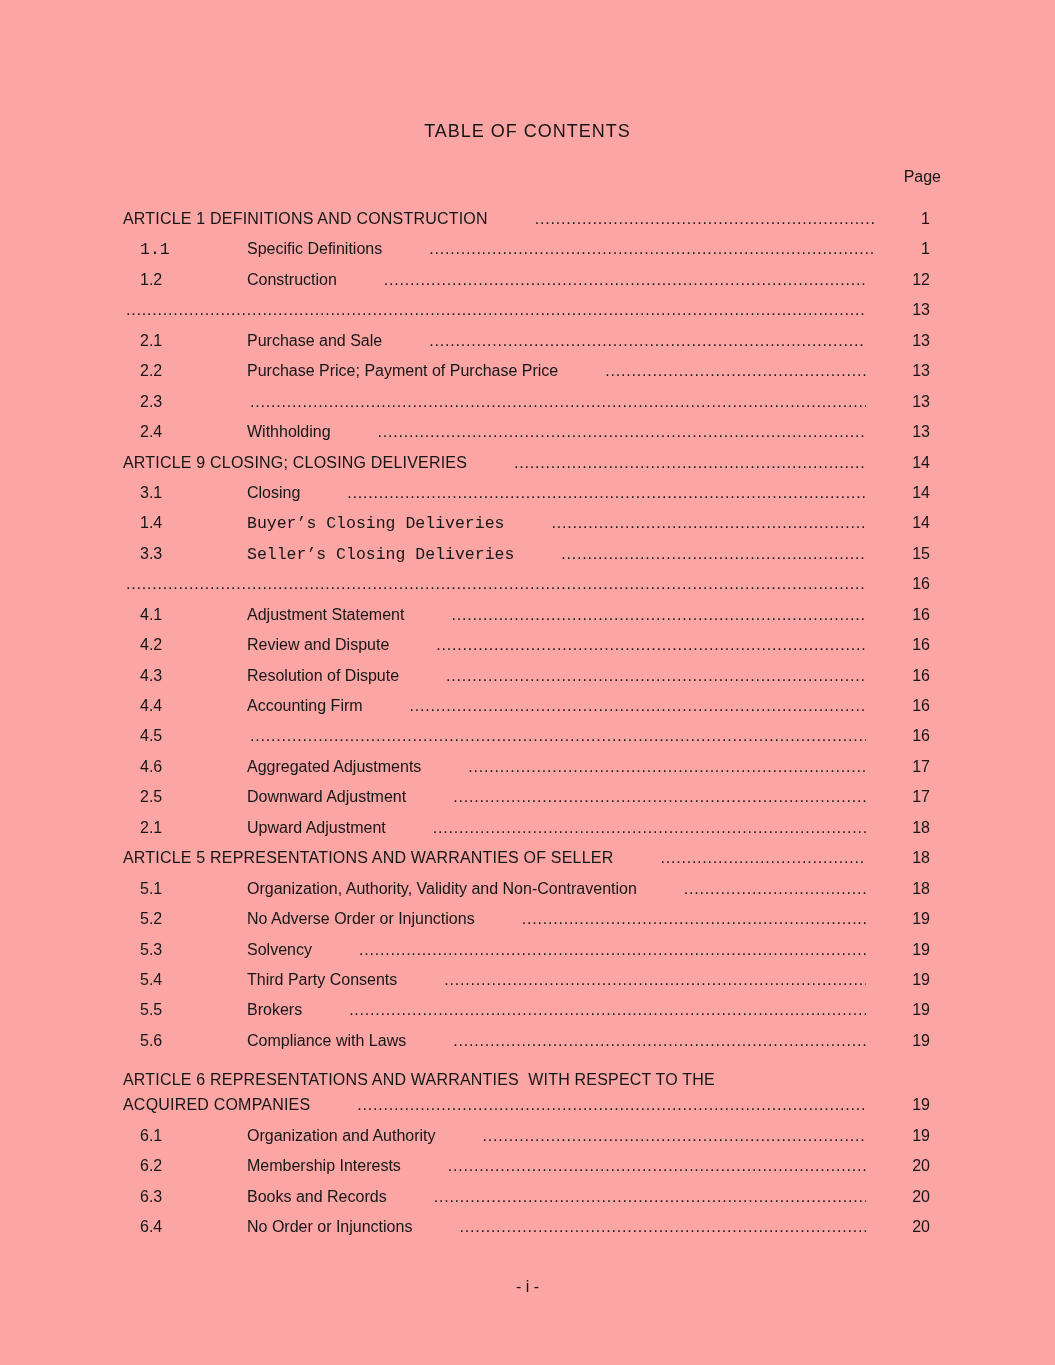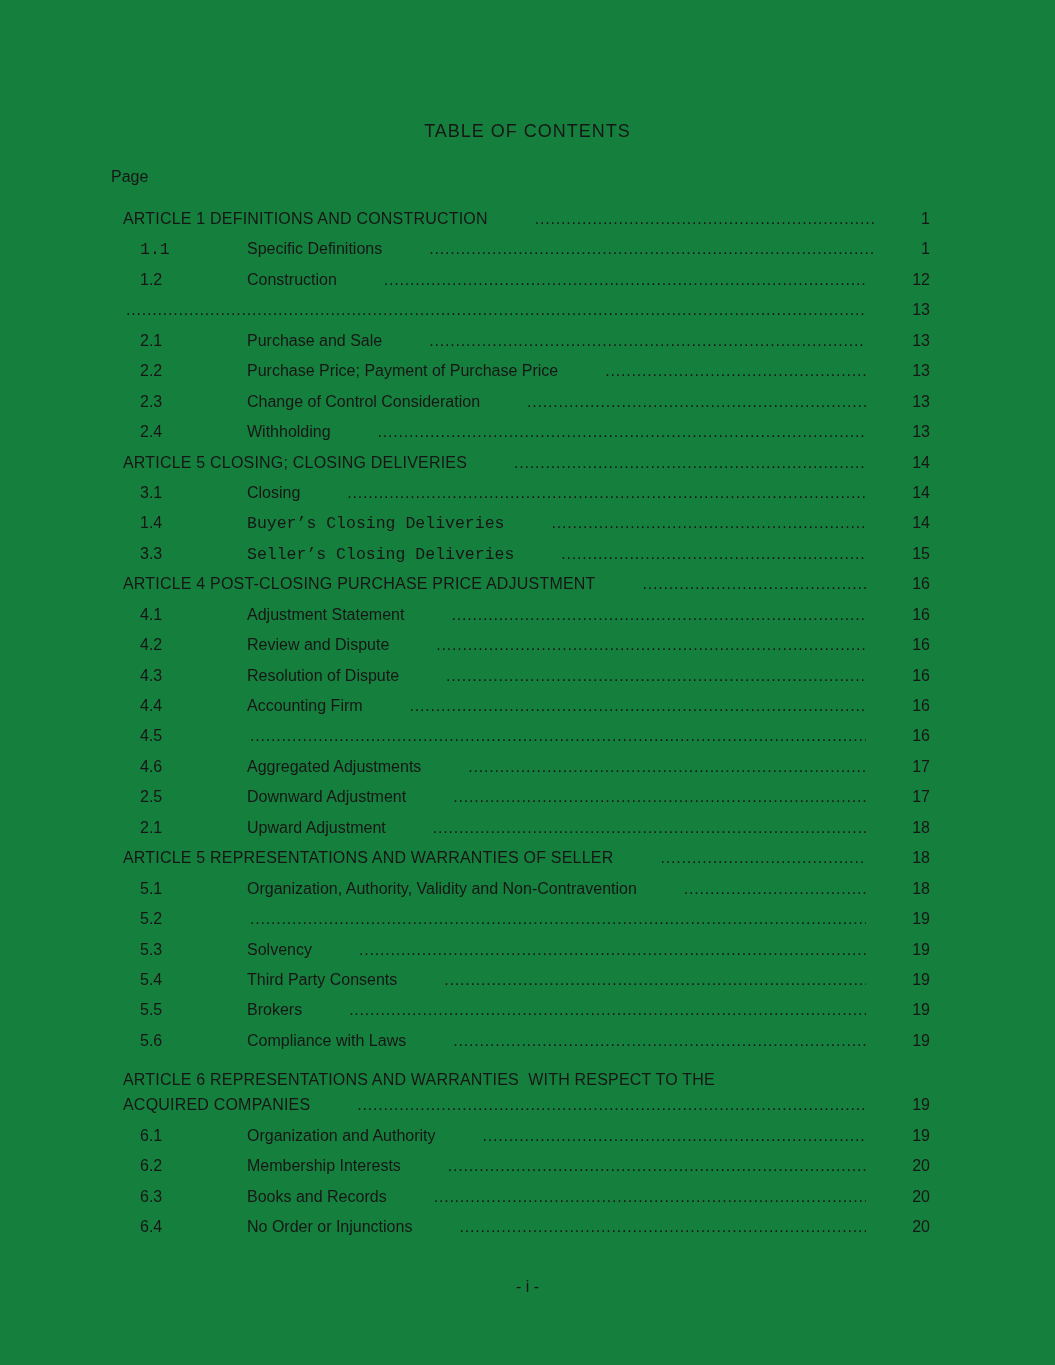--- a/index.html
+++ b/index.html
@@ -1,27 +1,27 @@
 <!DOCTYPE html>
 <html><head>
 <meta charset="utf-8">
 <style>
   html,body{margin:0;padding:0;background:#e8e8e8;}
   .page-canvas{
     position:relative;width:1055px;height:1365px;margin:0 auto;
-    background:#15803d;color:#161616;
+    background:#fca5a5;color:#161616;
     font-family:"Liberation Sans",sans-serif;font-size:16px;
   }
   .doc-title{
     position:absolute;top:121px;left:0;width:100%;
     text-align:center;font-size:18px;letter-spacing:1px;
   }
   .page-col-label{
-    position:absolute;top:166px;left:111px;width:807px;
-    text-align:left;font-size:16px;line-height:22px;
+    position:absolute;top:166px;left:134px;width:807px;
+    text-align:right;font-size:16px;line-height:22px;
   }
   .toc{
     position:absolute;top:204px;left:123px;width:807px;
   }
   .row{
     display:flex;align-items:baseline;
     height:30.45px;line-height:30.45px;overflow:hidden;gap:44px;
   }
   .row.cont-first{height:21px;line-height:21px;margin-top:13px;}
   .num{flex:none;width:63px;margin-left:17px;}
@@ -71,32 +71,31 @@
         <span class="page-num">13</span>
       </div>
       <div class="row section">
         <span class="num">2.2</span>
         <span class="label">Purchase Price; Payment of Purchase Price</span>
         <span class="dots"></span>
         <span class="page-num">13</span>
       </div>
       <div class="row section">
         <span class="num">2.3</span>
-        <span class="label">Change of Control Consideration</span>
         <span class="dots"></span>
         <span class="page-num">13</span>
       </div>
       <div class="row section">
         <span class="num">2.4</span>
         <span class="label">Withholding</span>
         <span class="dots"></span>
         <span class="page-num">13</span>
       </div>
       <div class="row article">
-        <span class="label">ARTICLE 5 CLOSING; CLOSING DELIVERIES</span>
+        <span class="label">ARTICLE 9 CLOSING; CLOSING DELIVERIES</span>
         <span class="dots"></span>
         <span class="page-num">14</span>
       </div>
       <div class="row section">
         <span class="num">3.1</span>
         <span class="label">Closing</span>
         <span class="dots"></span>
         <span class="page-num">14</span>
       </div>
       <div class="row section">
@@ -105,21 +104,20 @@
         <span class="dots"></span>
         <span class="page-num">14</span>
       </div>
       <div class="row section">
         <span class="num">3.3</span>
         <span class="label serif">Seller’s Closing Deliveries</span>
         <span class="dots"></span>
         <span class="page-num">15</span>
       </div>
       <div class="row article">
-        <span class="label">ARTICLE 4 POST-CLOSING PURCHASE PRICE ADJUSTMENT</span>
         <span class="dots"></span>
         <span class="page-num">16</span>
       </div>
       <div class="row section">
         <span class="num">4.1</span>
         <span class="label">Adjustment Statement</span>
         <span class="dots"></span>
         <span class="page-num">16</span>
       </div>
       <div class="row section">
@@ -169,20 +167,21 @@
         <span class="page-num">18</span>
       </div>
       <div class="row section">
         <span class="num">5.1</span>
         <span class="label">Organization, Authority, Validity and Non-Contravention</span>
         <span class="dots"></span>
         <span class="page-num">18</span>
       </div>
       <div class="row section">
         <span class="num">5.2</span>
+        <span class="label">No Adverse Order or Injunctions</span>
         <span class="dots"></span>
         <span class="page-num">19</span>
       </div>
       <div class="row section">
         <span class="num">5.3</span>
         <span class="label">Solvency</span>
         <span class="dots"></span>
         <span class="page-num">19</span>
       </div>
       <div class="row section">

